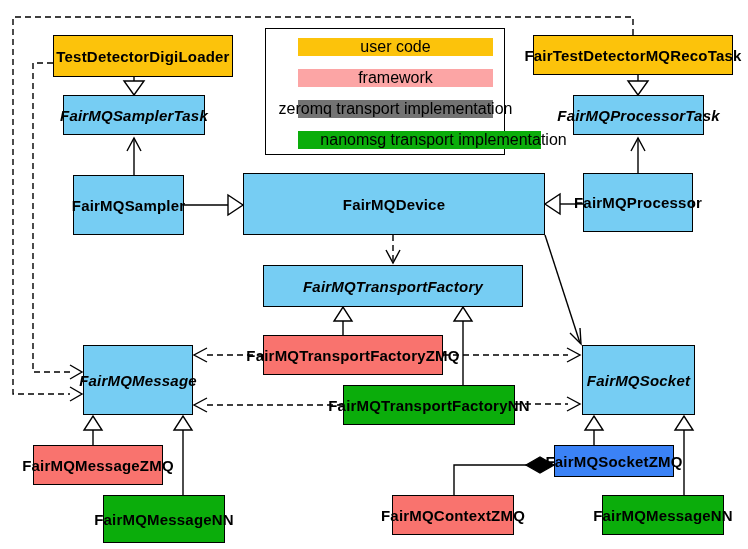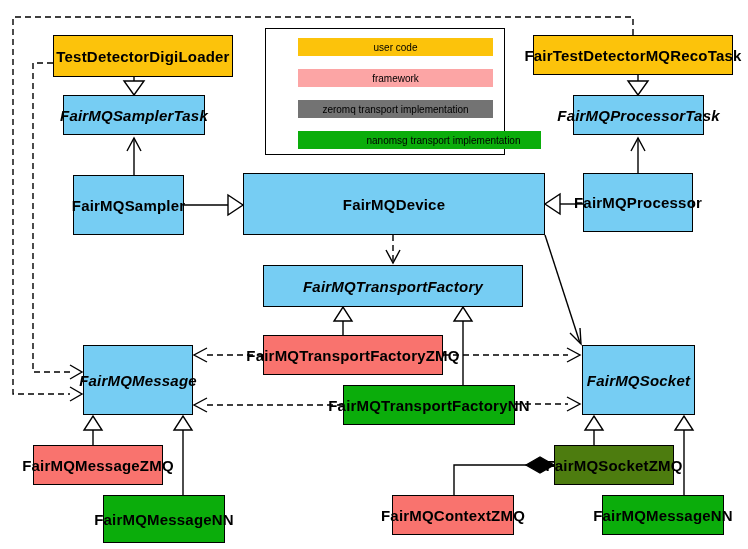--- a/index.html
+++ b/index.html
@@ -29,21 +29,21 @@
     position:absolute;
     box-sizing:border-box;
     border:1.6px solid #000;
     background:#fff;
     z-index:2;
   }
   .legend-bar{
     position:absolute;
     left:32px;width:195px;height:18px;
     display:flex;align-items:center;justify-content:center;
-    font-size:10px;font-weight:normal;color:#000;
+    font-size:16px;font-weight:normal;color:#000;
     white-space:nowrap;
   }
 </style>
 </head>
 <body>
 
 <div id="canvas">
 
   <svg id="edges" width="748" height="549" viewBox="0 0 748 549" fill="none" stroke="#000" stroke-width="1.4">
 
@@ -183,17 +183,17 @@
   <div class="node abstract" style="left: 83px; top: 345px; width: 110px; height: 70px; background-color: rgb(118, 205, 243);">FairMQMessage</div>
 
   <div class="node abstract" style="left: 582px; top: 345px; width: 113px; height: 70px; background-color: rgb(118, 205, 243);">FairMQSocket</div>
 
   <div class="node" style="left: 33px; top: 445px; width: 130px; height: 40px; background-color: rgb(249, 115, 110);">FairMQMessageZMQ</div>
 
   <div class="node" style="left: 103px; top: 495px; width: 122px; height: 48px; background-color: rgb(11, 173, 11);">FairMQMessageNN</div>
 
   <div class="node" style="left: 392px; top: 495px; width: 122px; height: 40px; background-color: rgb(249, 115, 110);">FairMQContextZMQ</div>
 
-  <div class="node" style="left: 554px; top: 445px; width: 120px; height: 40px; background-color: #4d7c0f;">FairMQSocketZMQ</div>
+  <div class="node" style="left: 554px; top: 445px; width: 120px; height: 32px; background-color: #3b82f6;">FairMQSocketZMQ</div>
 
   <div class="node" style="left: 602px; top: 495px; width: 122px; height: 40px; background-color: rgb(11, 173, 11);">FairMQMessageNN</div>
 
 </div>
 
 </body></html>

